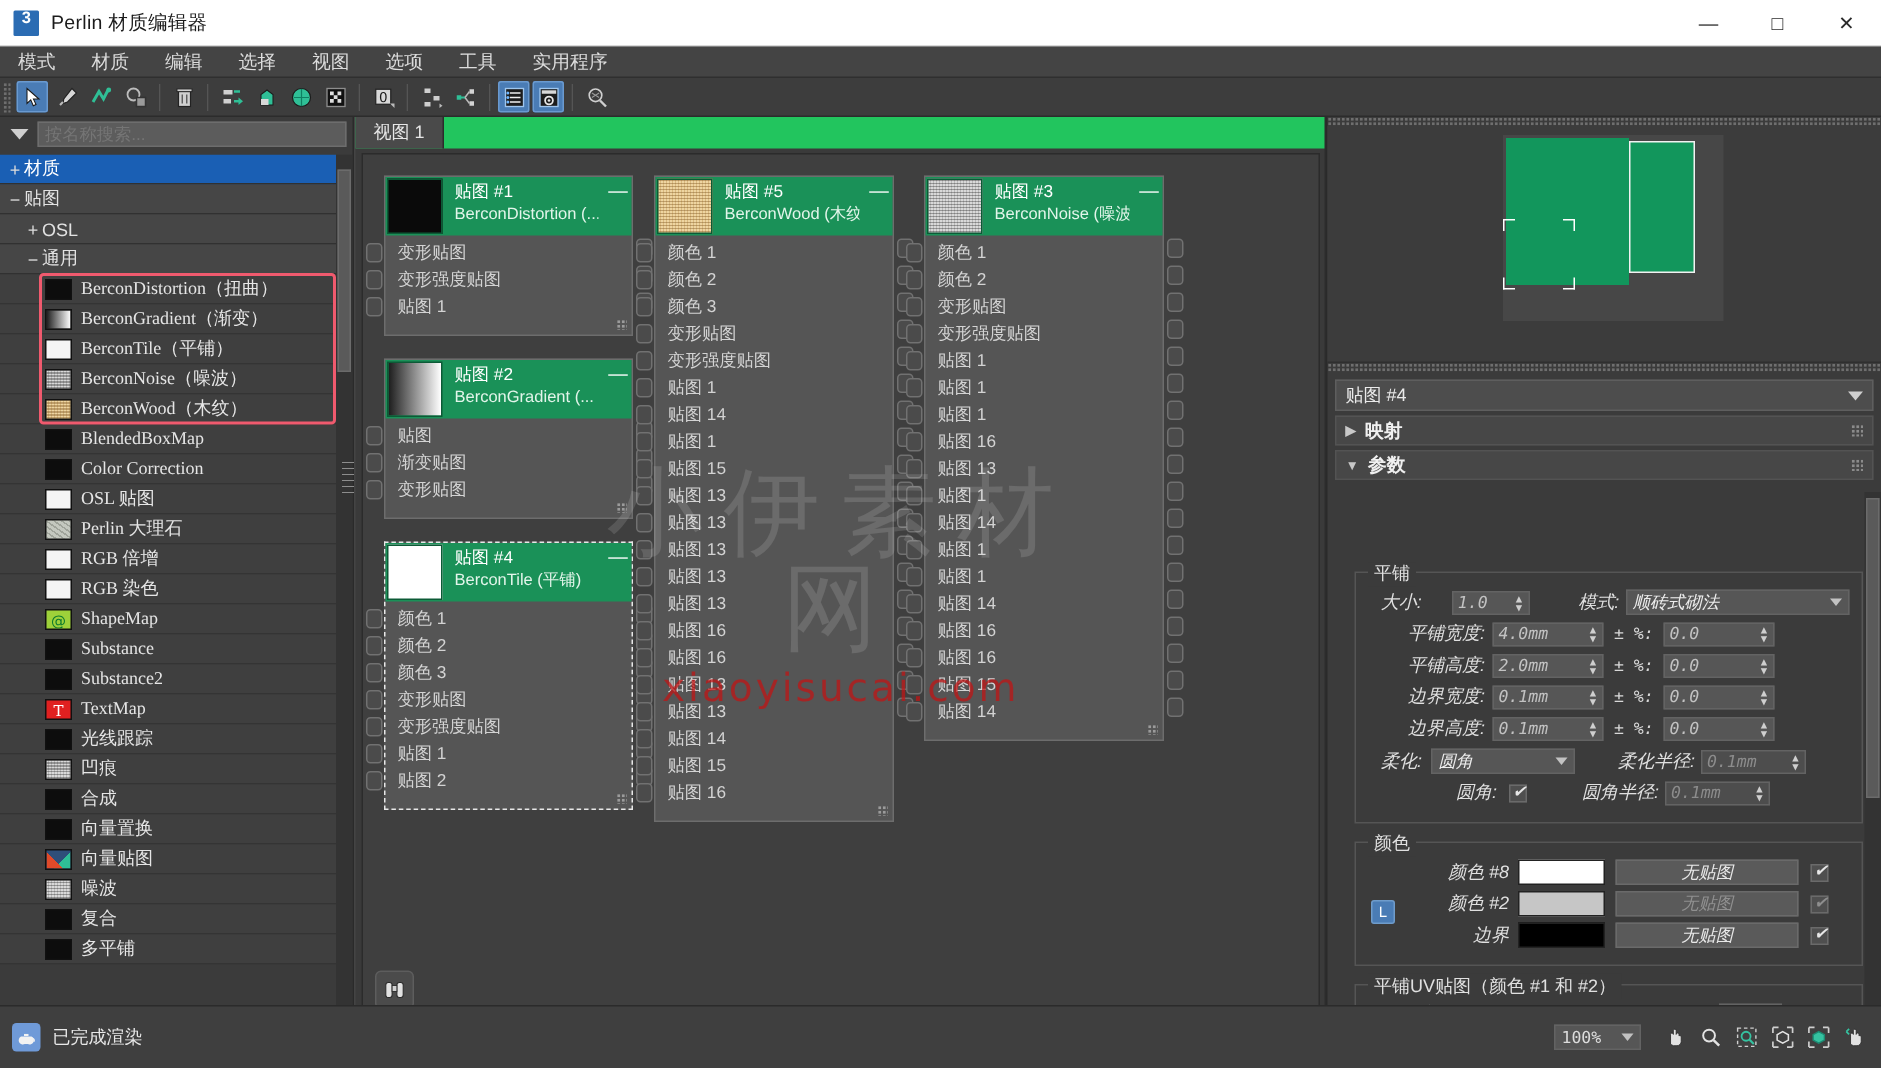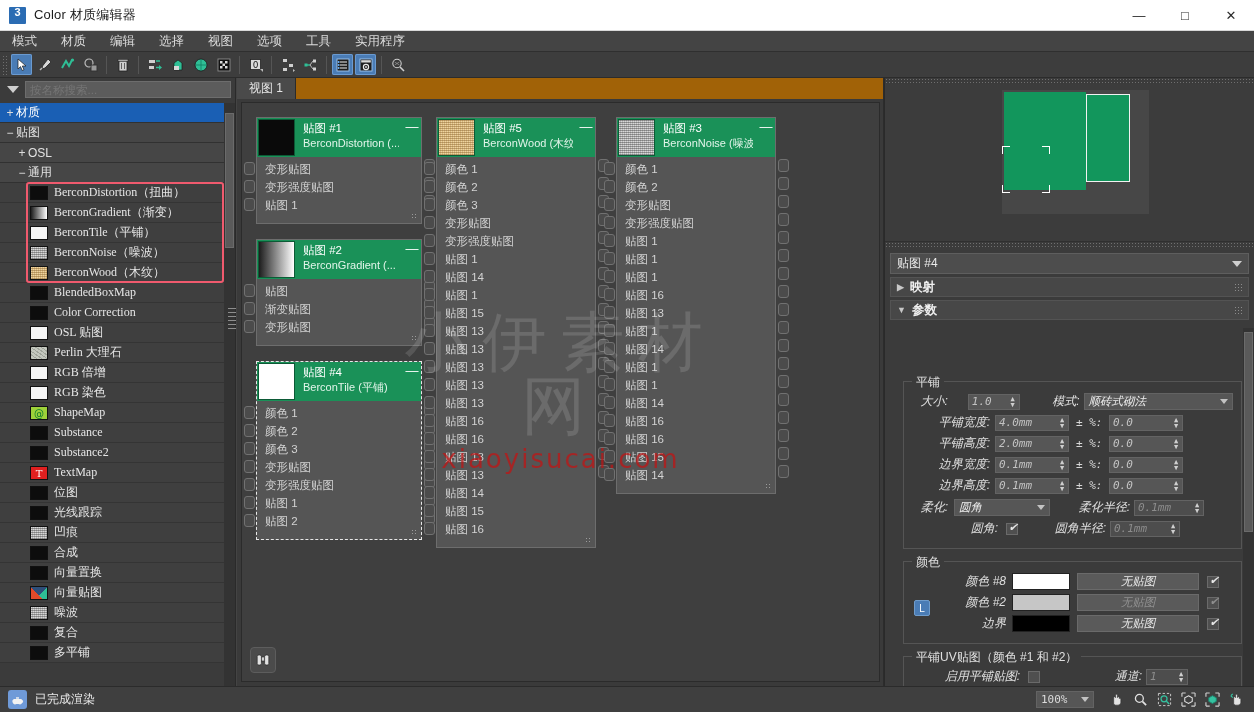--- a/index.html
+++ b/index.html
@@ -98,21 +98,21 @@
     position:absolute; left:26px; top:0; width:198px; height:100px;
     border:2px solid #f05a6e; border-radius:3px; pointer-events:none;
   }
   .scrollbar-v {
     position:absolute; right:0; top:0; width:11px; bottom:0; background:#333;
   }
   .scroll-thumb { position:absolute; left:1px; width:9px; background:#5a5a5a; border:1px solid #6b6b6b; }
 
   
   .center { position:absolute; left:237px; top:78px; right:370px; bottom:26px; background:#3a3a3a; }
-  .viewtabs { height:21px; background:#a16207; display:flex; align-items:flex-end; }
+  .viewtabs { height:21px; background:#22c55e; display:flex; align-items:flex-end; }
   .viewtab {
     height:21px; padding:0 12px; display:flex; align-items:center; font-size:12px;
     background:#4a4a4a; color:#e6e6e6; border-right:1px solid #2b2b2b;
   }
   .graph {
     position:absolute; left:4px; right:4px; top:24px; bottom:4px;
     background:#3f3f3f; border:1px solid #2b2b2b; overflow:hidden;
   }
   
   .gnode { position:absolute; }
@@ -213,21 +213,21 @@
   }
   .mapbtn.dim { color:#909090; }
   .lbadge {
     width:16px; height:16px; background:#4a7cb5; border:1px solid #6f9ccb; color:#fff;
     font-size:10px; display:flex; align-items:center; justify-content:center; border-radius:2px;
   }
   .pm-pct { font-size:11px; color:#d8d8d8; font-family:"DejaVu Sans Mono", monospace; }
 
   
   .statusbar {
-    position:absolute; left:0; bottom:0; width:1254px; height:26px;
+    position:absolute; left:0; bottom:0; width:1254px; height:42px;
     background:#3f3f3f; border-top:1px solid #2b2b2b; display:flex; align-items:center;
   }
   .teapot {
     width:19px; height:19px; margin-left:8px; margin-right:8px; background:#6f9ad8;
     border-radius:3px; display:flex; align-items:center; justify-content:center; flex:none;
   }
   .status-text { font-size:12px; color:#e8e8e8; }
   .status-right { margin-left:auto; display:flex; align-items:center; padding-right:6px; }
   .zoomsel {
     height:17px; width:58px; background:#565656; border:1px solid #636363;
@@ -243,21 +243,21 @@
     background-image:linear-gradient(#8d8d8d 1px, transparent 1px); background-size:8px 4px;
   }
 </style>
 </head>
 <body>
 
 <div id="app">
 
   <div class="titlebar">
     <div class="title-icon"></div>
-    <div class="title-text">Color 材质编辑器</div>
+    <div class="title-text">Perlin 材质编辑器</div>
     <div class="win-btns">
       <div class="win-btn">—</div>
       <div class="win-btn">□</div>
       <div class="win-btn close">✕</div>
     </div>
   </div>
 
   <div class="menubar">
     <div class="menu-item">模式</div>
     <div class="menu-item">材质</div>
@@ -474,24 +474,20 @@
             </div>
             <div class="leaf">
               <span class="sw" style="background: rgb(13, 13, 13);"></span>
               <span class="leaf-label">Substance2</span>
             </div>
             <div class="leaf">
               <span class="sw" style="background: rgb(224, 32, 32);"><svg width="16" height="12" viewBox="0 0 16 12">
                   <text x="8" y="10" font-size="10" text-anchor="middle" fill="#fff" font-family="DejaVu Serif">T</text>
                 </svg></span>
               <span class="leaf-label">TextMap</span>
-            </div>
-            <div class="leaf">
-              <span class="sw" style="background: rgb(13, 13, 13);"></span>
-              <span class="leaf-label">位图</span>
             </div>
             <div class="leaf">
               <span class="sw" style="background: rgb(13, 13, 13);"></span>
               <span class="leaf-label">光线跟踪</span>
             </div>
             <div class="leaf">
               <span class="sw" style="background: repeating-linear-gradient(0deg, rgba(0, 0, 0, 0.3) 0px, rgba(0, 0, 0, 0.3) 1px, transparent 1px, transparent 2px), repeating-linear-gradient(90deg, rgba(255, 255, 255, 0.45) 0px, rgba(255, 255, 255, 0.45) 1px, transparent 1px, transparent 2px) rgb(184, 184, 184);"></span>
               <span class="leaf-label">凹痕</span>
             </div>
             <div class="leaf">

